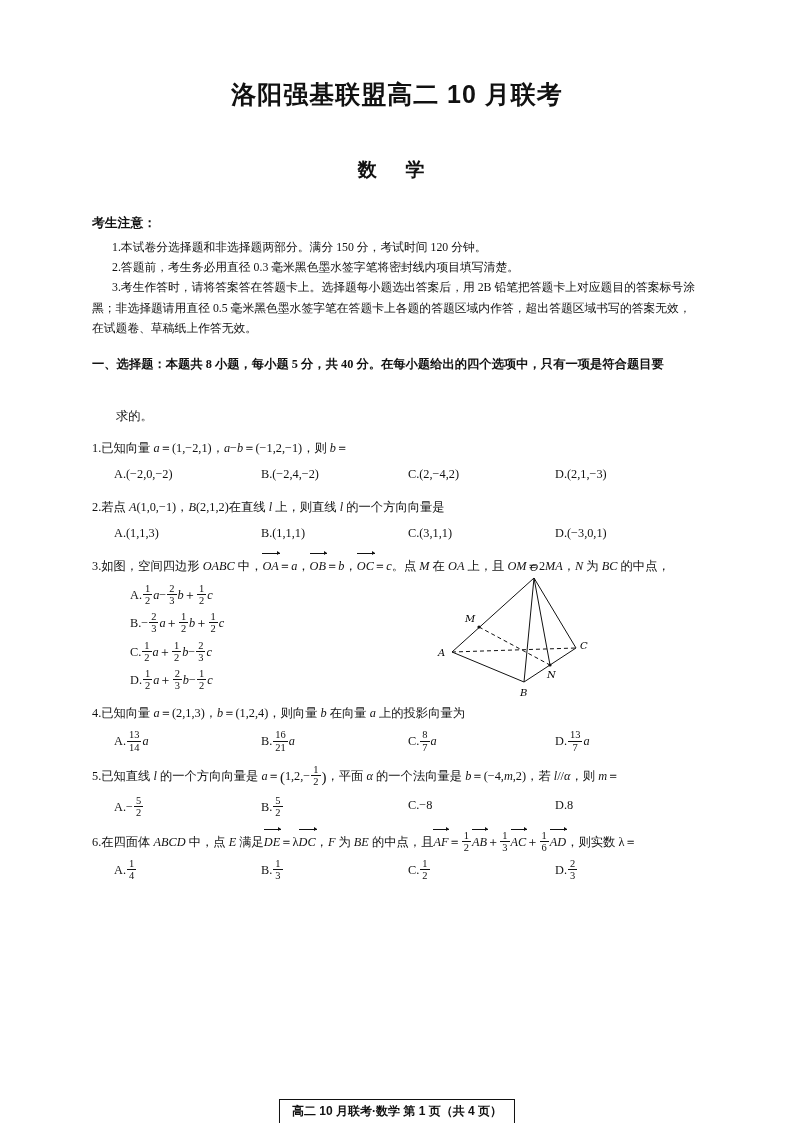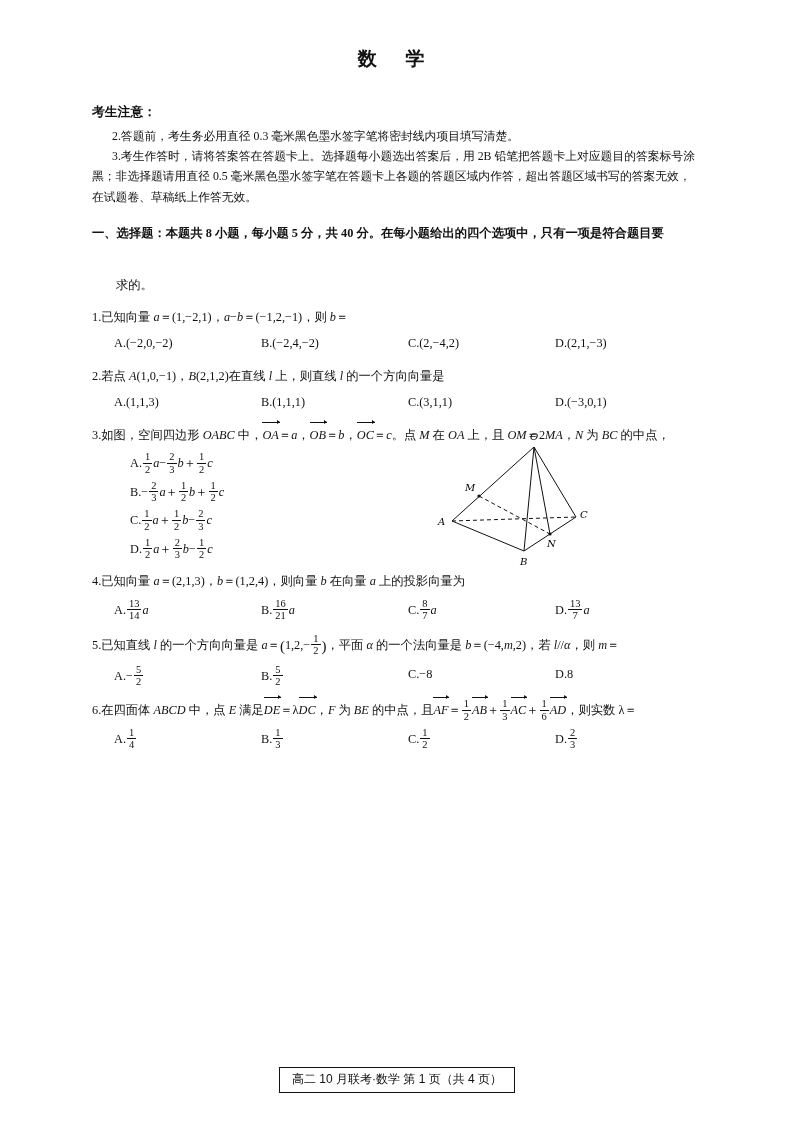--- a/index.html
+++ b/index.html
@@ -112,32 +112,34 @@
     left:50%;
     transform:translateX(-50%);
     bottom:76px;
     border:1px solid #111;
     padding:3px 12px 4px 12px;
     font-family:"Liberation Sans","DejaVu Sans",sans-serif;
     font-size:12px;
     font-weight:bold;
     white-space:nowrap;
   }
-  .footer-box .lb{font-weight:normal;}
+  .footer-box .lb{font-weight:bold;}
 </style>
 </head>
 <body>
 
 <div class="page">
 
+  <div class="title">洛阳强基联盟高二 10 月联考</div>
   <div class="subject">数    学</div>
 
   <div class="content">
 
     <div class="notice-title">考生注意：</div>
+    <div class="notice-item">1.本试卷分选择题和非选择题两部分。满分 150 分，考试时间 120 分钟。</div>
     <div class="notice-item">2.答题前，考生务必用直径 0.3 毫米黑色墨水签字笔将密封线内项目填写清楚。</div>
     <div class="notice-item">3.考生作答时，请将答案答在答题卡上。选择题每小题选出答案后，用 2B 铅笔把答题卡上对应题目的答案标号涂黑；非选择题请用直径 0.5 毫米黑色墨水签字笔在答题卡上各题的答题区域内作答，超出答题区域书写的答案无效，在试题卷、草稿纸上作答无效。</div>
 
     <div class="sec-head">一、选择题：本题共 8 小题，每小题 5 分，共 40 分。在每小题给出的四个选项中，只有一项是符合题目要</div>
     <div class="sec-head-2">求的。</div>
 
     <div class="q">
       <div class="q-text">
         1.已知向量 <i>a</i>＝(1,−2,1)，<i>a</i>−<i>b</i>＝(−1,2,−1)，则 <i>b</i>＝
       </div>

